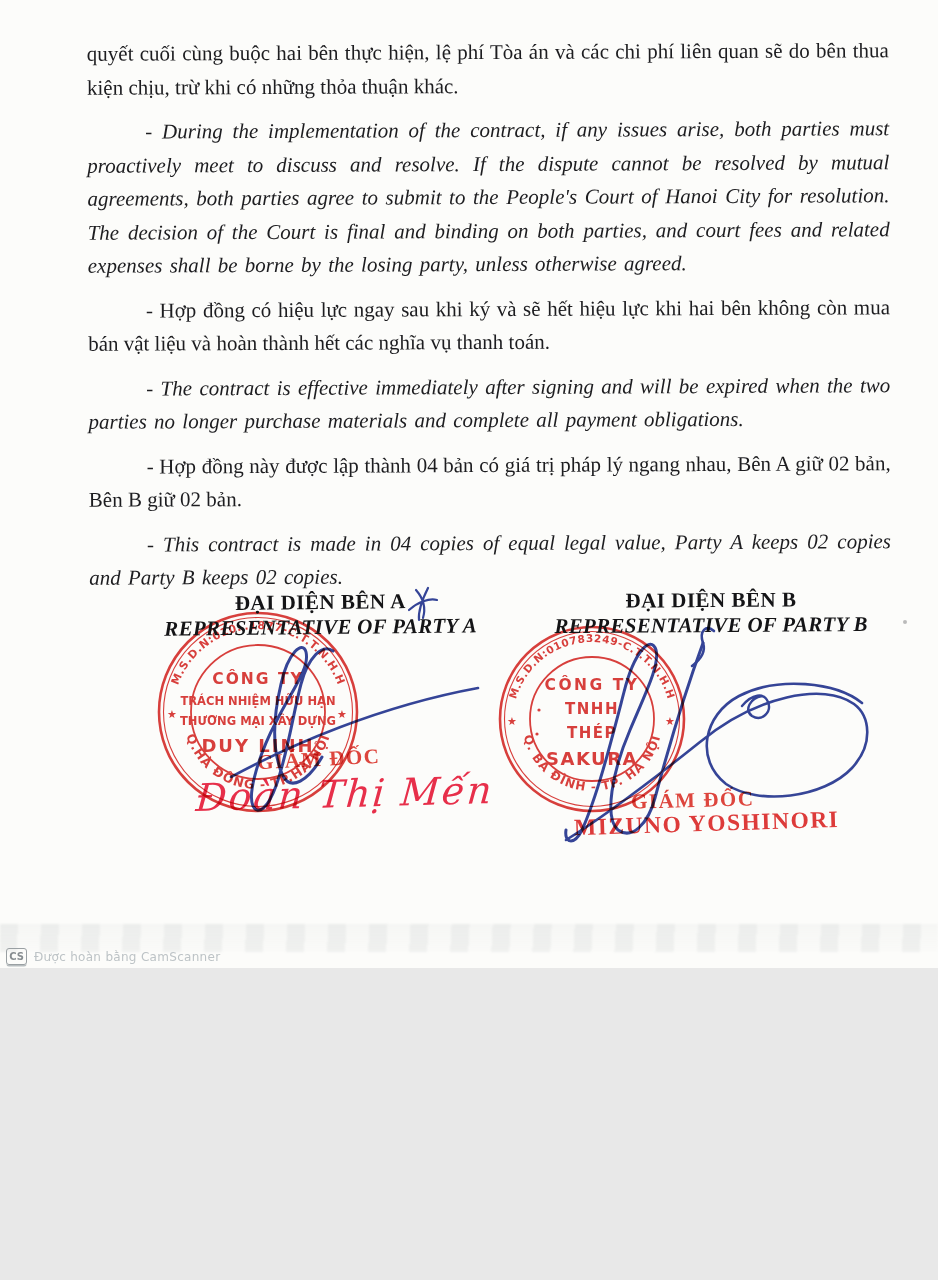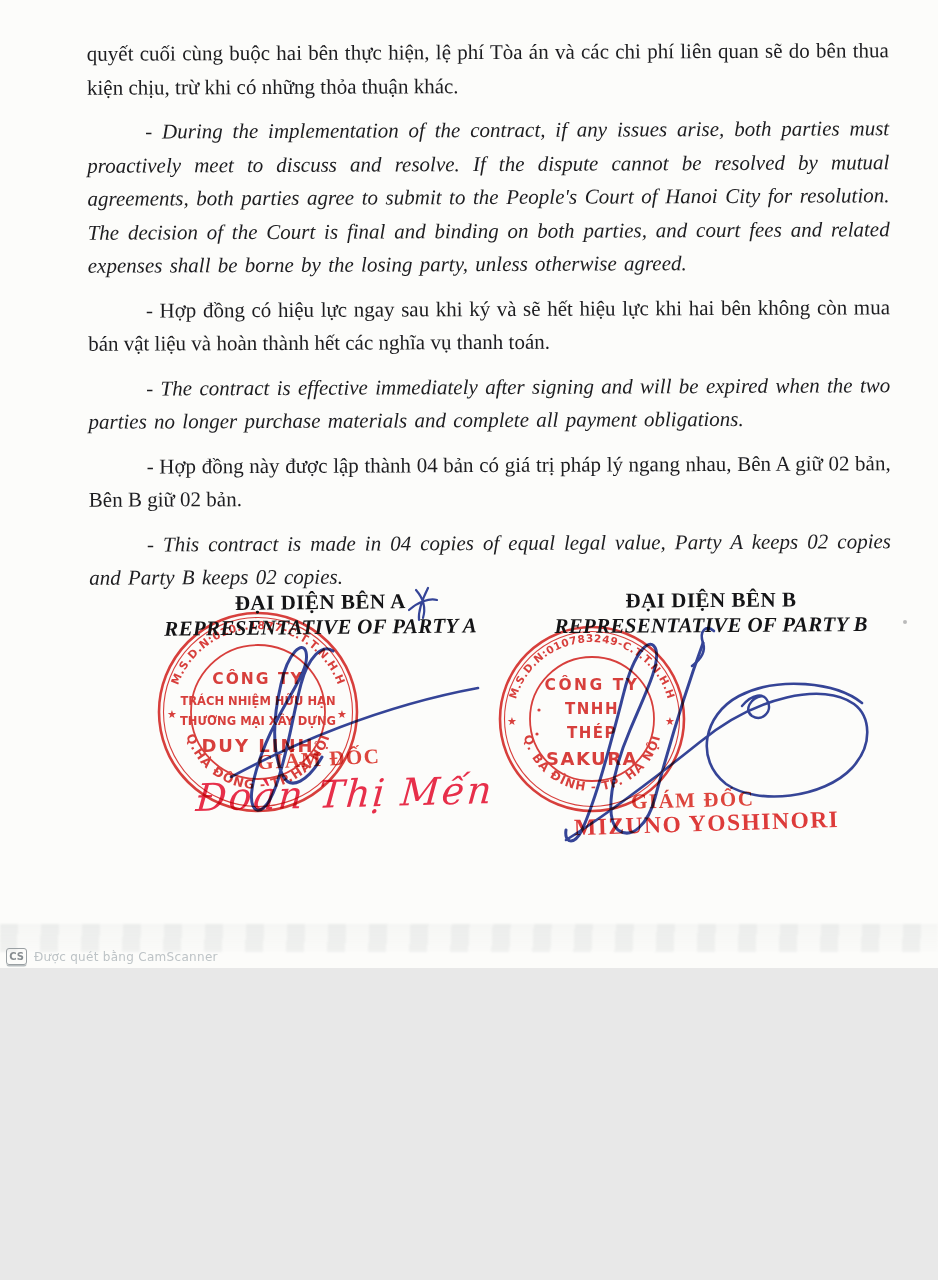--- a/index.html
+++ b/index.html
@@ -189,16 +189,16 @@
     <g fill="none" stroke="#c5242c" stroke-width="2.2" stroke-linecap="round" opacity="0.85">
       <path d="M 6,14 C 12,5 22,3 27,9"></path>
       <path d="M 8,24 C 15,18 23,20 26,26"></path>
     </g>
   </svg>
   <div class="speck"></div>
   <div class="scan-band"></div>
 
   <div class="watermark">
     <div class="cs-badge">CS</div>
-    <div class="wm-text">Được quét bằng CamScanner</div>
+    <div class="wm-text">Được hoàn bằng CamScanner</div>
   </div>
 
 </div>
 
 </body></html>

